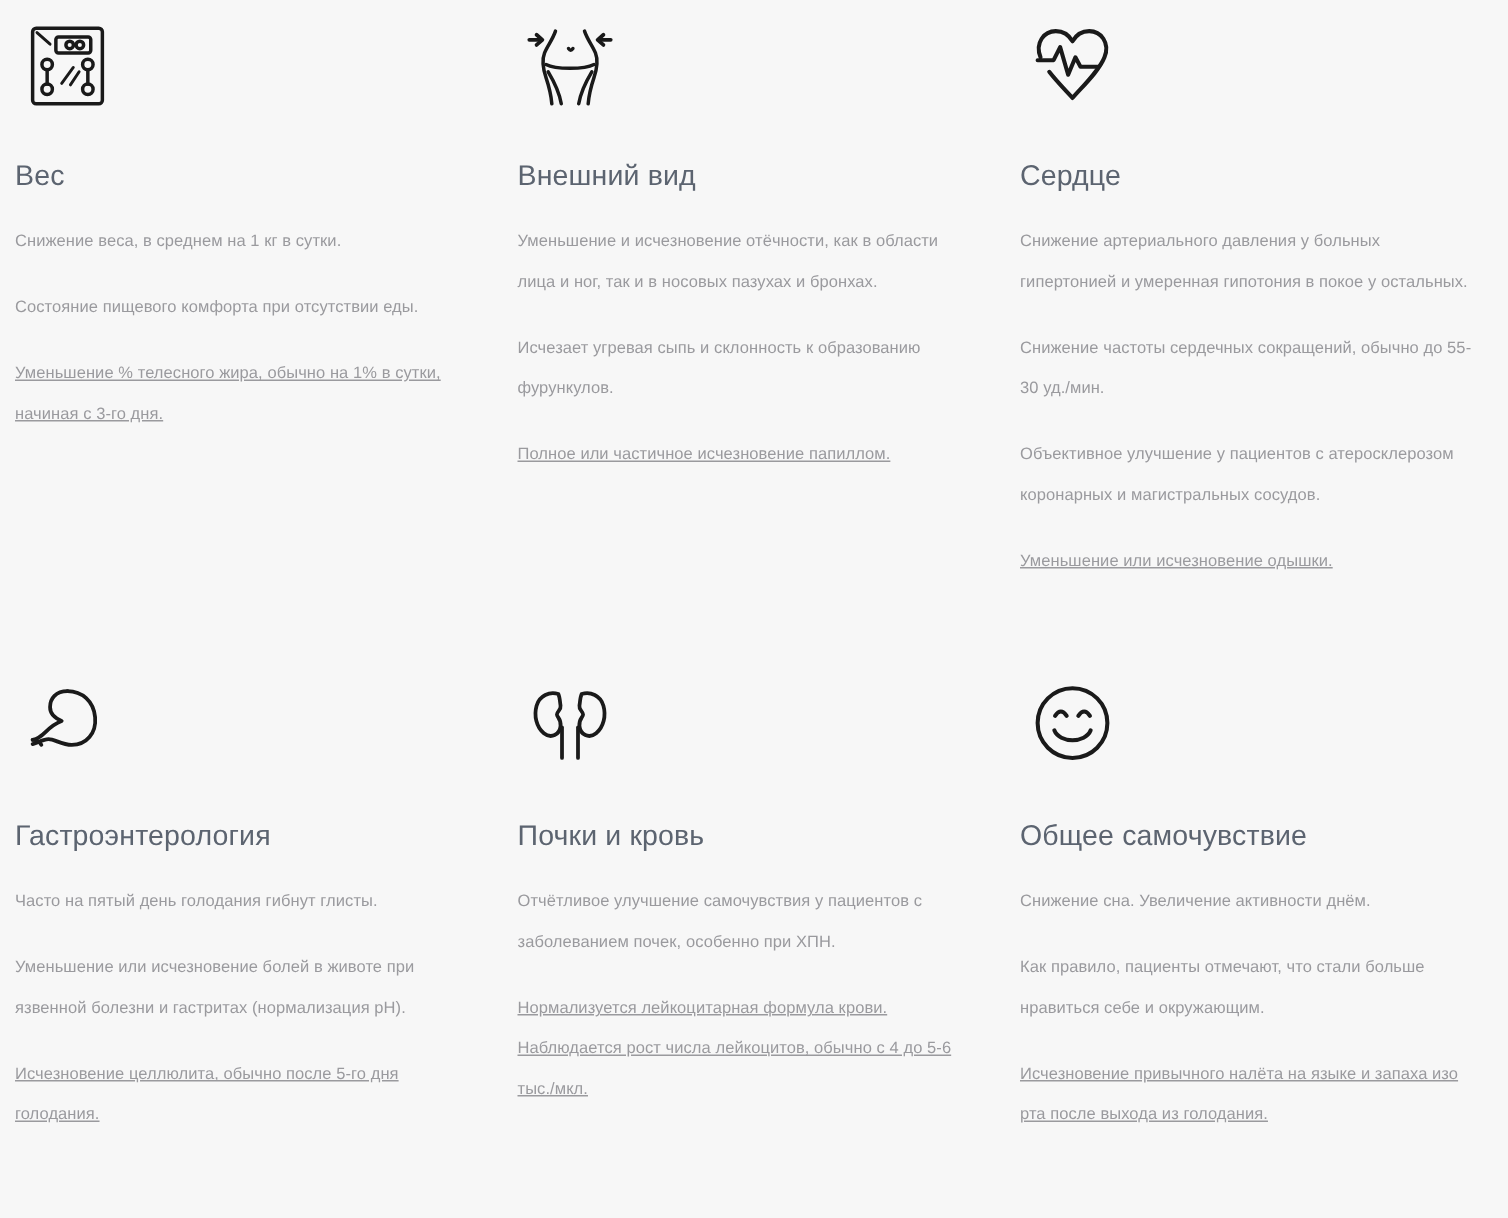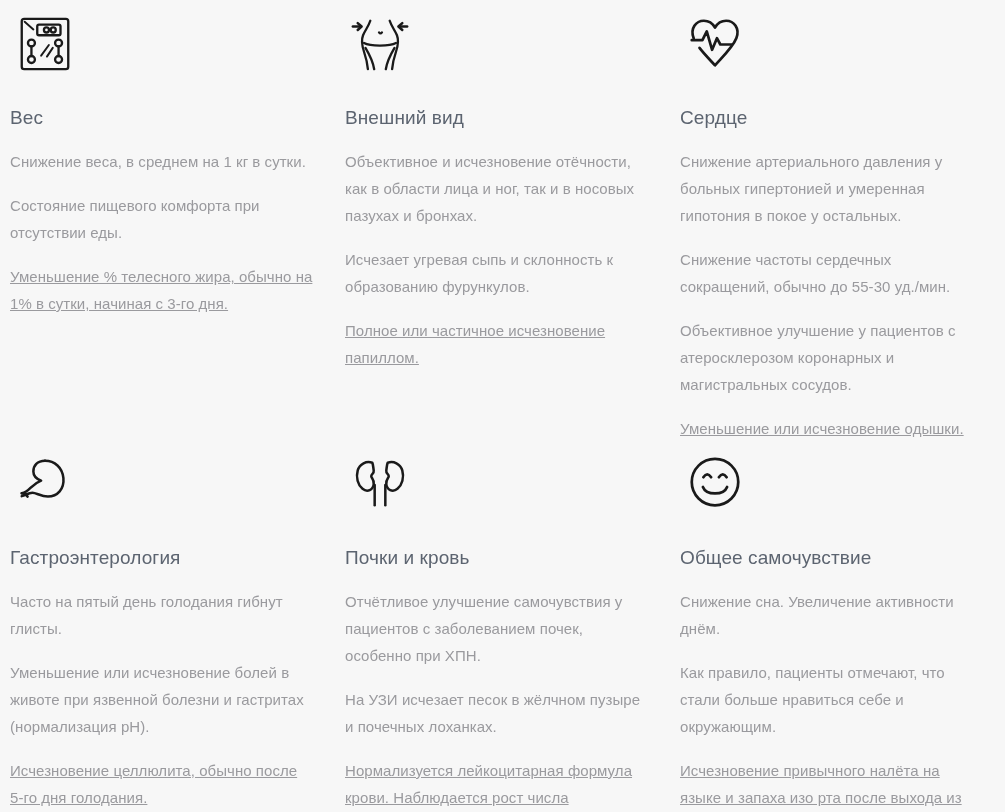--- a/index.html
+++ b/index.html
@@ -52,21 +52,21 @@
     letter-spacing: 0.1px;
   }
 
   .card-body {
     margin: 18px 0 0 0;
     padding: 0;
     list-style: none;
   }
 
   .card-para {
-    font-size: 15px;
+    font-size: 11px;
     line-height: 27px;
     color: #9a9a9e;
     margin: 0 0 17px 0;
     letter-spacing: 0.05px;
   }
   .card-para:last-child {
     margin-bottom: 0;
     text-decoration: underline;
   }
 </style>
@@ -113,21 +113,21 @@
         <path d="M47 36 C41 46 39 52 38 58"></path>
         <path d="M31 20 q1.5 2.2 3 0"></path>
         <path d="M4 14 h8" stroke-width="2.6"></path>
         <path d="M9 10.5 L13 14 L9 17.5" stroke-width="2.6"></path>
         <path d="M60 14 h-8" stroke-width="2.6"></path>
         <path d="M55 10.5 L51 14 L55 17.5" stroke-width="2.6"></path>
       </svg>
     </div>
     <h3 class="card-title">Внешний вид</h3>
     <div class="card-body">
-      <p class="card-para">Объективное и исчезновение отёчности, как в области лица и ног, так и в носовых пазухах и бронхах.</p>
+      <p class="card-para">Уменьшение и исчезновение отёчности, как в области лица и ног, так и в носовых пазухах и бронхах.</p>
       <p class="card-para">Исчезает угревая сыпь и склонность к образованию фурункулов.</p>
       <p class="card-para">Полное или частичное исчезновение папиллом.</p>
     </div>
   </section>
 
   <section class="benefit-card">
     <div class="card-icon">
       <svg viewBox="0 0 64 64" fill="none" stroke="#1a1a1a" stroke-width="2.8" stroke-linecap="round" stroke-linejoin="round">
         <path d="M10 26 C6 16 12.5 8 20.5 8 C26 8 30 11.5 32 15
                  C34 11.5 38 8 43.5 8 C51.5 8 58 16 54 26
@@ -171,21 +171,20 @@
         <path d="M40 10 C46 8 53 11 55 18 C57 25 55 33 50 37
                  C45 41 39 38 38.5 32 C38 27 41 26 41 24
                  C41 22 38 21 38.5 18 C39 15 39 12 40 10 Z"></path>
         <line x1="26.5" y1="33" x2="26.5" y2="54"></line>
         <line x1="37.5" y1="33" x2="37.5" y2="54"></line>
       </svg>
     </div>
     <h3 class="card-title">Почки и кровь</h3>
     <div class="card-body">
       <p class="card-para">Отчётливое улучшение самочувствия у пациентов с заболеванием почек, особенно при ХПН.</p>
-      <p class="card-para">На УЗИ исчезает песок в жёлчном пузыре и почечных лоханках.</p>
       <p class="card-para">Нормализуется лейкоцитарная формула крови. Наблюдается рост числа лейкоцитов, обычно с 4 до 5-6 тыс./мкл.</p>
     </div>
   </section>
 
   <section class="benefit-card">
     <div class="card-icon">
       <svg viewBox="0 0 64 64" fill="none" stroke="#1a1a1a" stroke-width="2.8" stroke-linecap="round" stroke-linejoin="round">
         <circle cx="32" cy="30" r="24"></circle>
         <path d="M20 25 q4 -6 8 0"></path>
         <path d="M36 25 q4 -6 8 0"></path>

